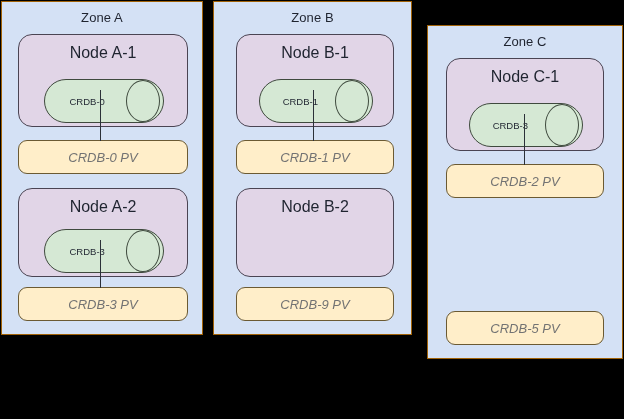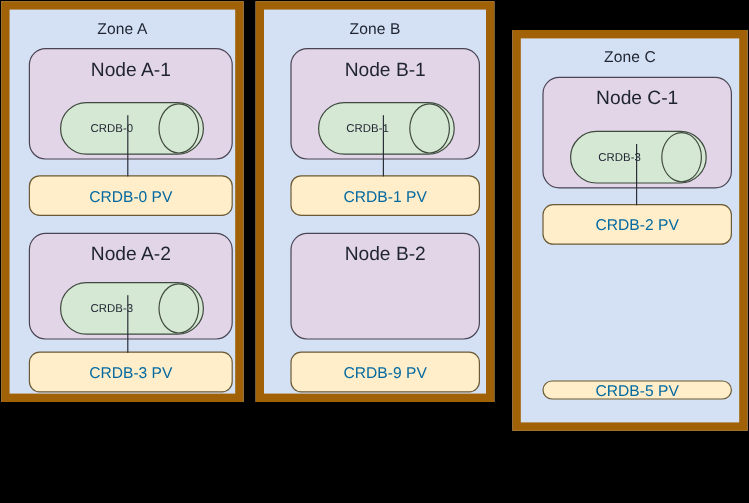--- a/index.html
+++ b/index.html
@@ -9,21 +9,21 @@
     font-family:"Liberation Sans", sans-serif;
     overflow:hidden;
     position:relative;
   }
   .canvas{position:absolute;left:0;top:0;width:624px;height:419px;}
 
   
   .zone{
     position:absolute;
     background:#d4e1f5;
-    border:7px solid #a16207;
+    border:1px solid #a16207;
     box-sizing:border-box;
     padding-left:34px;
   }
   .zone-title{
     position:absolute;
     left:0;right:0;top:8px;
     text-align:center;
     font-size:13px;
     color:#1f2430;
     letter-spacing:.1px;
@@ -81,21 +81,22 @@
 
   
   .pv{
     position:absolute;
     background:#ffeec9;
     border:1px solid #6b5a33;
     border-radius:9px;
     box-sizing:border-box;
     display:flex;align-items:center;justify-content:center;
     font-size:13px;
-    color:#0369a1;
+    color:#737373;
+    font-style:italic;
   }
 
   
   .conn{
     position:absolute;
     width:0;
     border-left:1.6px solid #2b3038;
     z-index:4;
   }
 </style>
@@ -166,16 +167,16 @@
         <div class="cyl-body"></div>
         <div class="cyl-cap"></div>
         <div class="cyl-label">CRDB-3</div>
       </div>
     </div>
 
     <div class="conn" style="left:96px;top:88px;height:51px;"></div>
 
     <div class="pv" style="left:18px;top:138px;width:158px;height:34px;">CRDB-2 PV</div>
 
-    <div class="pv" style="left:18px;top:285px;width:158px;height:16px;">CRDB-5 PV</div>
+    <div class="pv" style="left:18px;top:285px;width:158px;height:34px;">CRDB-5 PV</div>
   </div>
 
 </div>
 
 </body></html>

